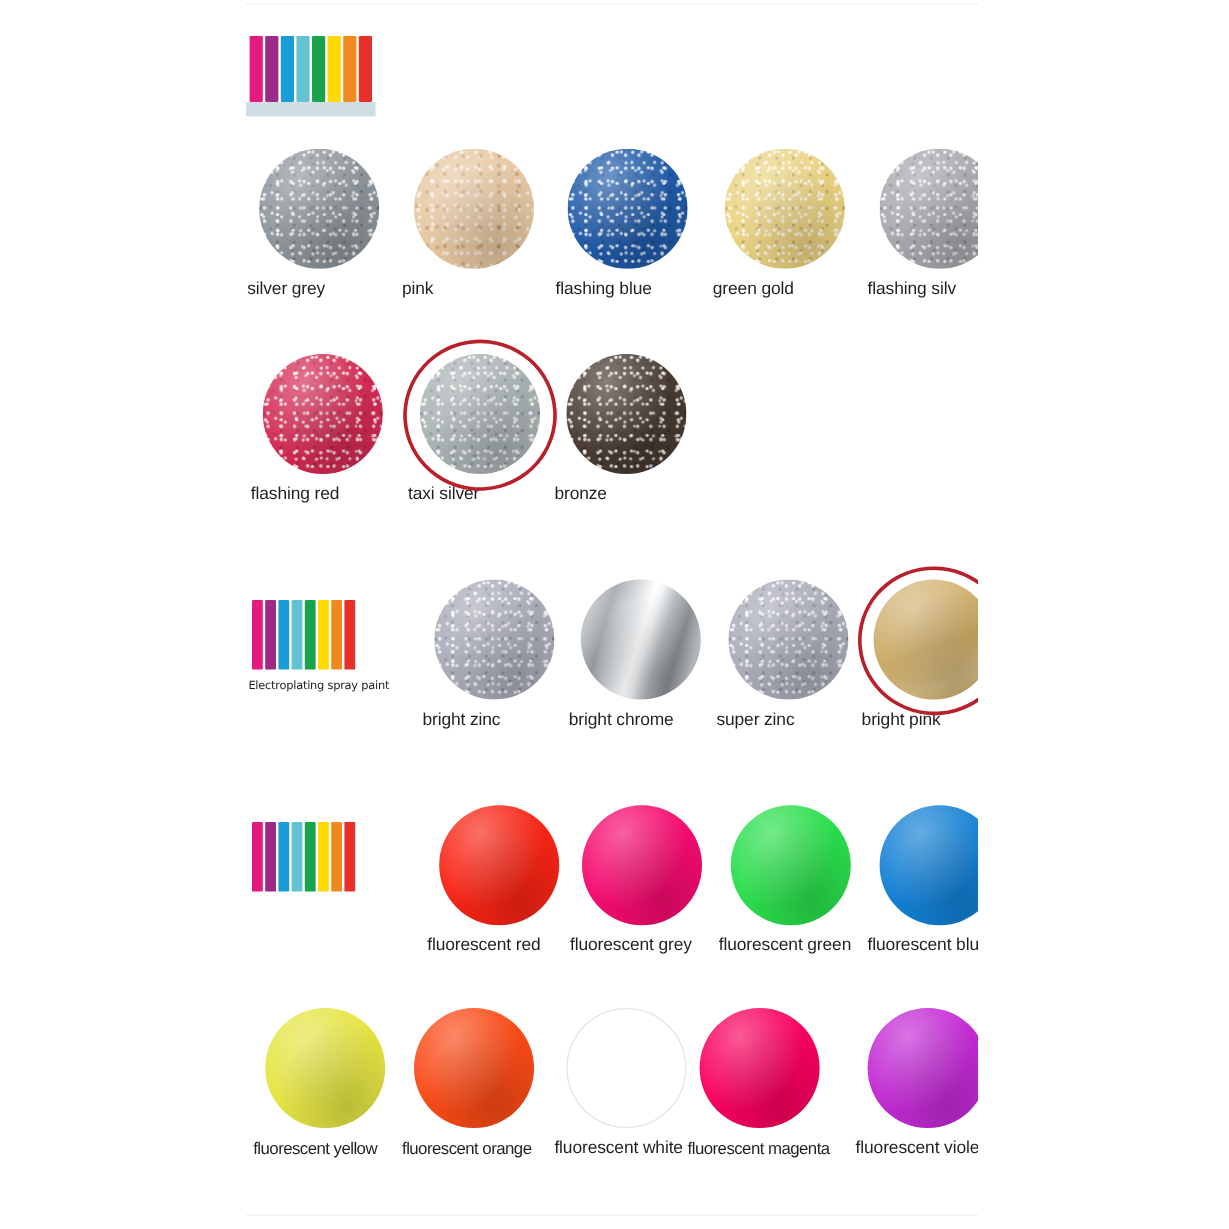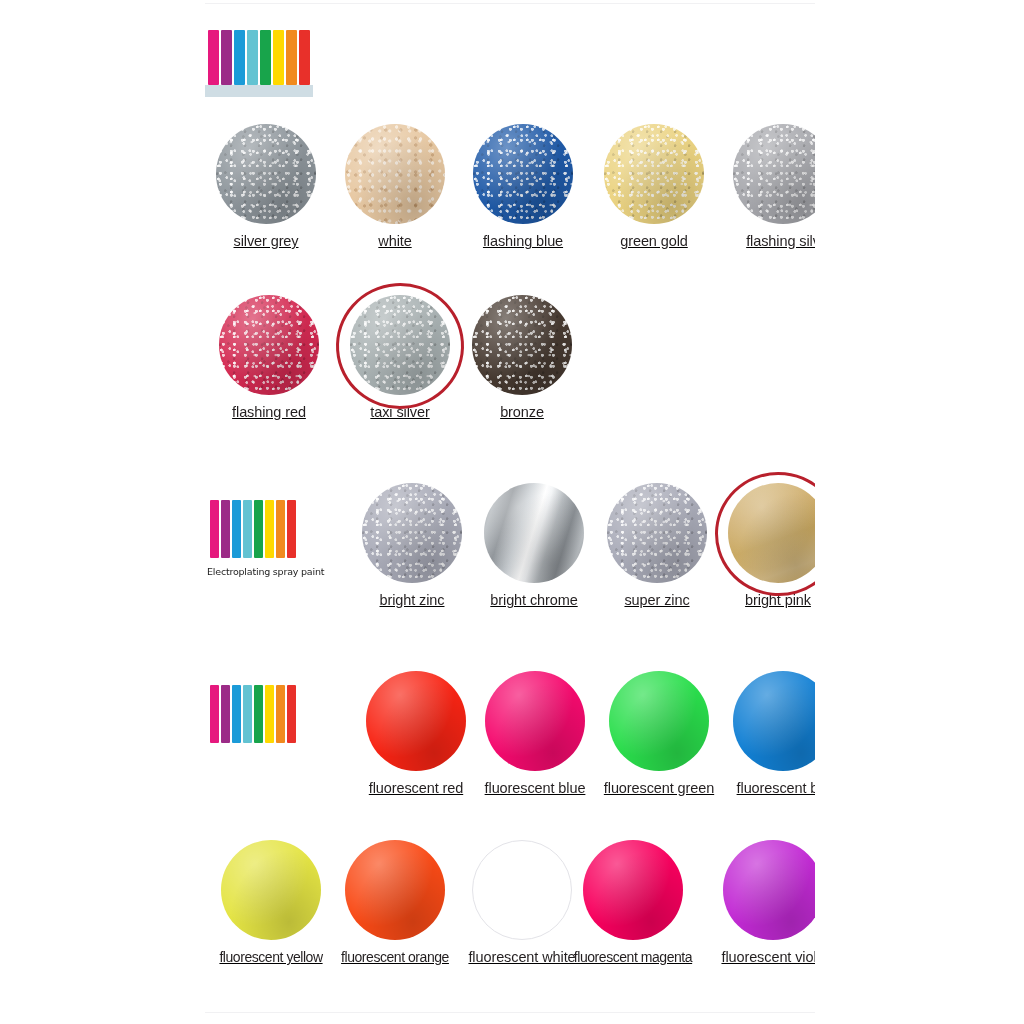--- a/index.html
+++ b/index.html
@@ -53,22 +53,20 @@
     letter-spacing: -0.2px;
     white-space: nowrap;
     font-family: "DejaVu Sans", sans-serif;
   }
 
   
   .row { position: absolute; left: 0; width: 610px; }
   .cell {
     position: absolute;
     width: 120px;
-    text-align: center;
-    text-decoration: underline;
   }
   .dot-wrap {
     position: relative;
     width: 100px; height: 100px;
     margin: 0 auto;
   }
   .dot {
     position: absolute; left: 0; top: 0;
     width: 100px; height: 100px;
     border-radius: 50%;
@@ -197,21 +195,21 @@
             <div class="shade"></div>
           </div>
           <div class="label">silver grey</div>
         </div>
         <div class="cell" style="left: 130px;">
           <div class="dot-wrap">
             <div class="dot tex-gold-sand"></div>
             <div class="sheen"></div>
             <div class="shade"></div>
           </div>
-          <div class="label">white</div>
+          <div class="label">pink</div>
         </div>
         <div class="cell" style="left: 258px;">
           <div class="dot-wrap">
             <div class="dot tex-sparkle" style="background-color: rgb(31, 90, 168);"></div>
             <div class="sheen"></div>
             <div class="shade"></div>
           </div>
           <div class="label">flashing blue</div>
         </div>
         <div class="cell" style="left: 389px;">
@@ -301,21 +299,21 @@
             <div class="shade"></div>
           </div>
           <div class="label">fluorescent red</div>
         </div>
         <div class="cell" style="left: 270px;">
           <div class="dot-wrap">
             <div class="dot" style="background-color: rgb(245, 10, 110);"></div>
             <div class="sheen"></div>
             <div class="shade"></div>
           </div>
-          <div class="label">fluorescent blue</div>
+          <div class="label">fluorescent grey</div>
         </div>
         <div class="cell" style="left: 394px;">
           <div class="dot-wrap">
             <div class="dot" style="background-color: rgb(42, 222, 76);"></div>
             <div class="sheen"></div>
             <div class="shade"></div>
           </div>
           <div class="label">fluorescent green</div>
         </div>
         <div class="cell" style="left: 518px;">

